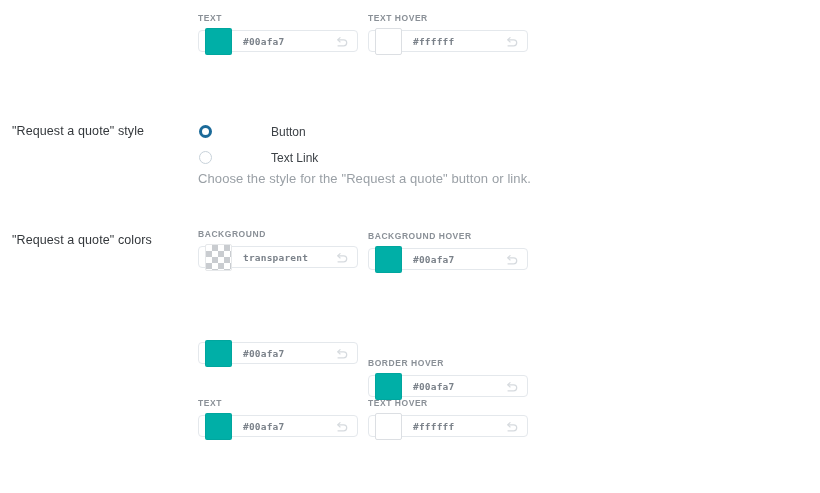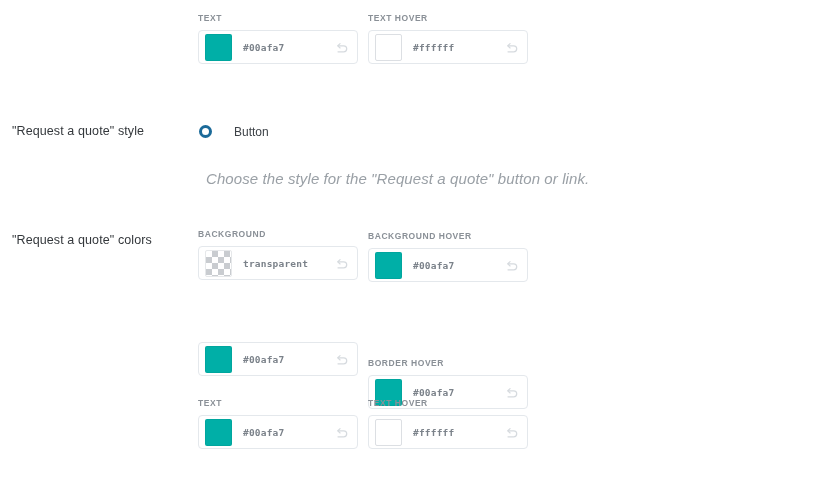--- a/index.html
+++ b/index.html
@@ -45,21 +45,21 @@
     letter-spacing: .55px;
     color: #8a9097;
     text-transform: uppercase;
     line-height: 11px;
     margin-bottom: 6px;
     white-space: nowrap;
   }
 
   .color-control {
     box-sizing: border-box;
-    height: 34px;
+    height: 22px;
     border: 1px solid #e4e8ec;
     border-radius: 4px;
     background: #ffffff;
     display: flex;
     align-items: center;
     padding: 0 7px 0 6px;
     box-shadow: 0 0 0 0 rgba(0,0,0,0);
   }
 
   .swatch {
@@ -110,20 +110,21 @@
   
   .radio-group {
     position: absolute;
     left: 198px;
   }
   .radio-row {
     display: flex;
     align-items: center;
     height: 21px;
     margin-bottom: 5px;
+    gap: 37px;
   }
   .radio {
     width: 13px;
     height: 13px;
     border-radius: 50%;
     box-sizing: border-box;
     flex: 0 0 auto;
     margin-left: 1px;
   }
   .radio.checked {
@@ -136,23 +137,22 @@
     border: 1px solid #c8d2da;
   }
   .radio-label {
     margin-left: 22px;
     font-size: 12px;
     color: #3d4247;
     line-height: 16px;
   }
   .help-text {
     position: absolute;
-    left: 206px;
-    font-size: 15px;
-    font-style: italic;
+    left: 198px;
+    font-size: 13px;
     color: #9aa0a6;
     letter-spacing: .1px;
     line-height: 13px;
     white-space: nowrap;
   }
 </style>
 </head>
 <body>
 
 <div class="page">
@@ -181,20 +181,24 @@
     </div>
   </div>
 
   <div class="row-label" style="top:123px;">"Request a quote" style</div>
 
   <div class="radio-group" style="top:121px;">
     <div class="radio-row">
       <span class="radio checked"></span>
       <span class="radio-label">Button</span>
     </div>
+    <div class="radio-row">
+      <span class="radio unchecked"></span>
+      <span class="radio-label">Text Link</span>
+    </div>
   </div>
 
   <div class="help-text" style="top:172px;">Choose the style for the "Request a quote" button or link.</div>
 
   <div class="row-label" style="top:232px;">"Request a quote" colors</div>
 
   <div class="field col-left" style="top:229px;">
     <div class="field-label">BACKGROUND</div>
     <div class="color-control">
       <div class="swatch checker"></div>

